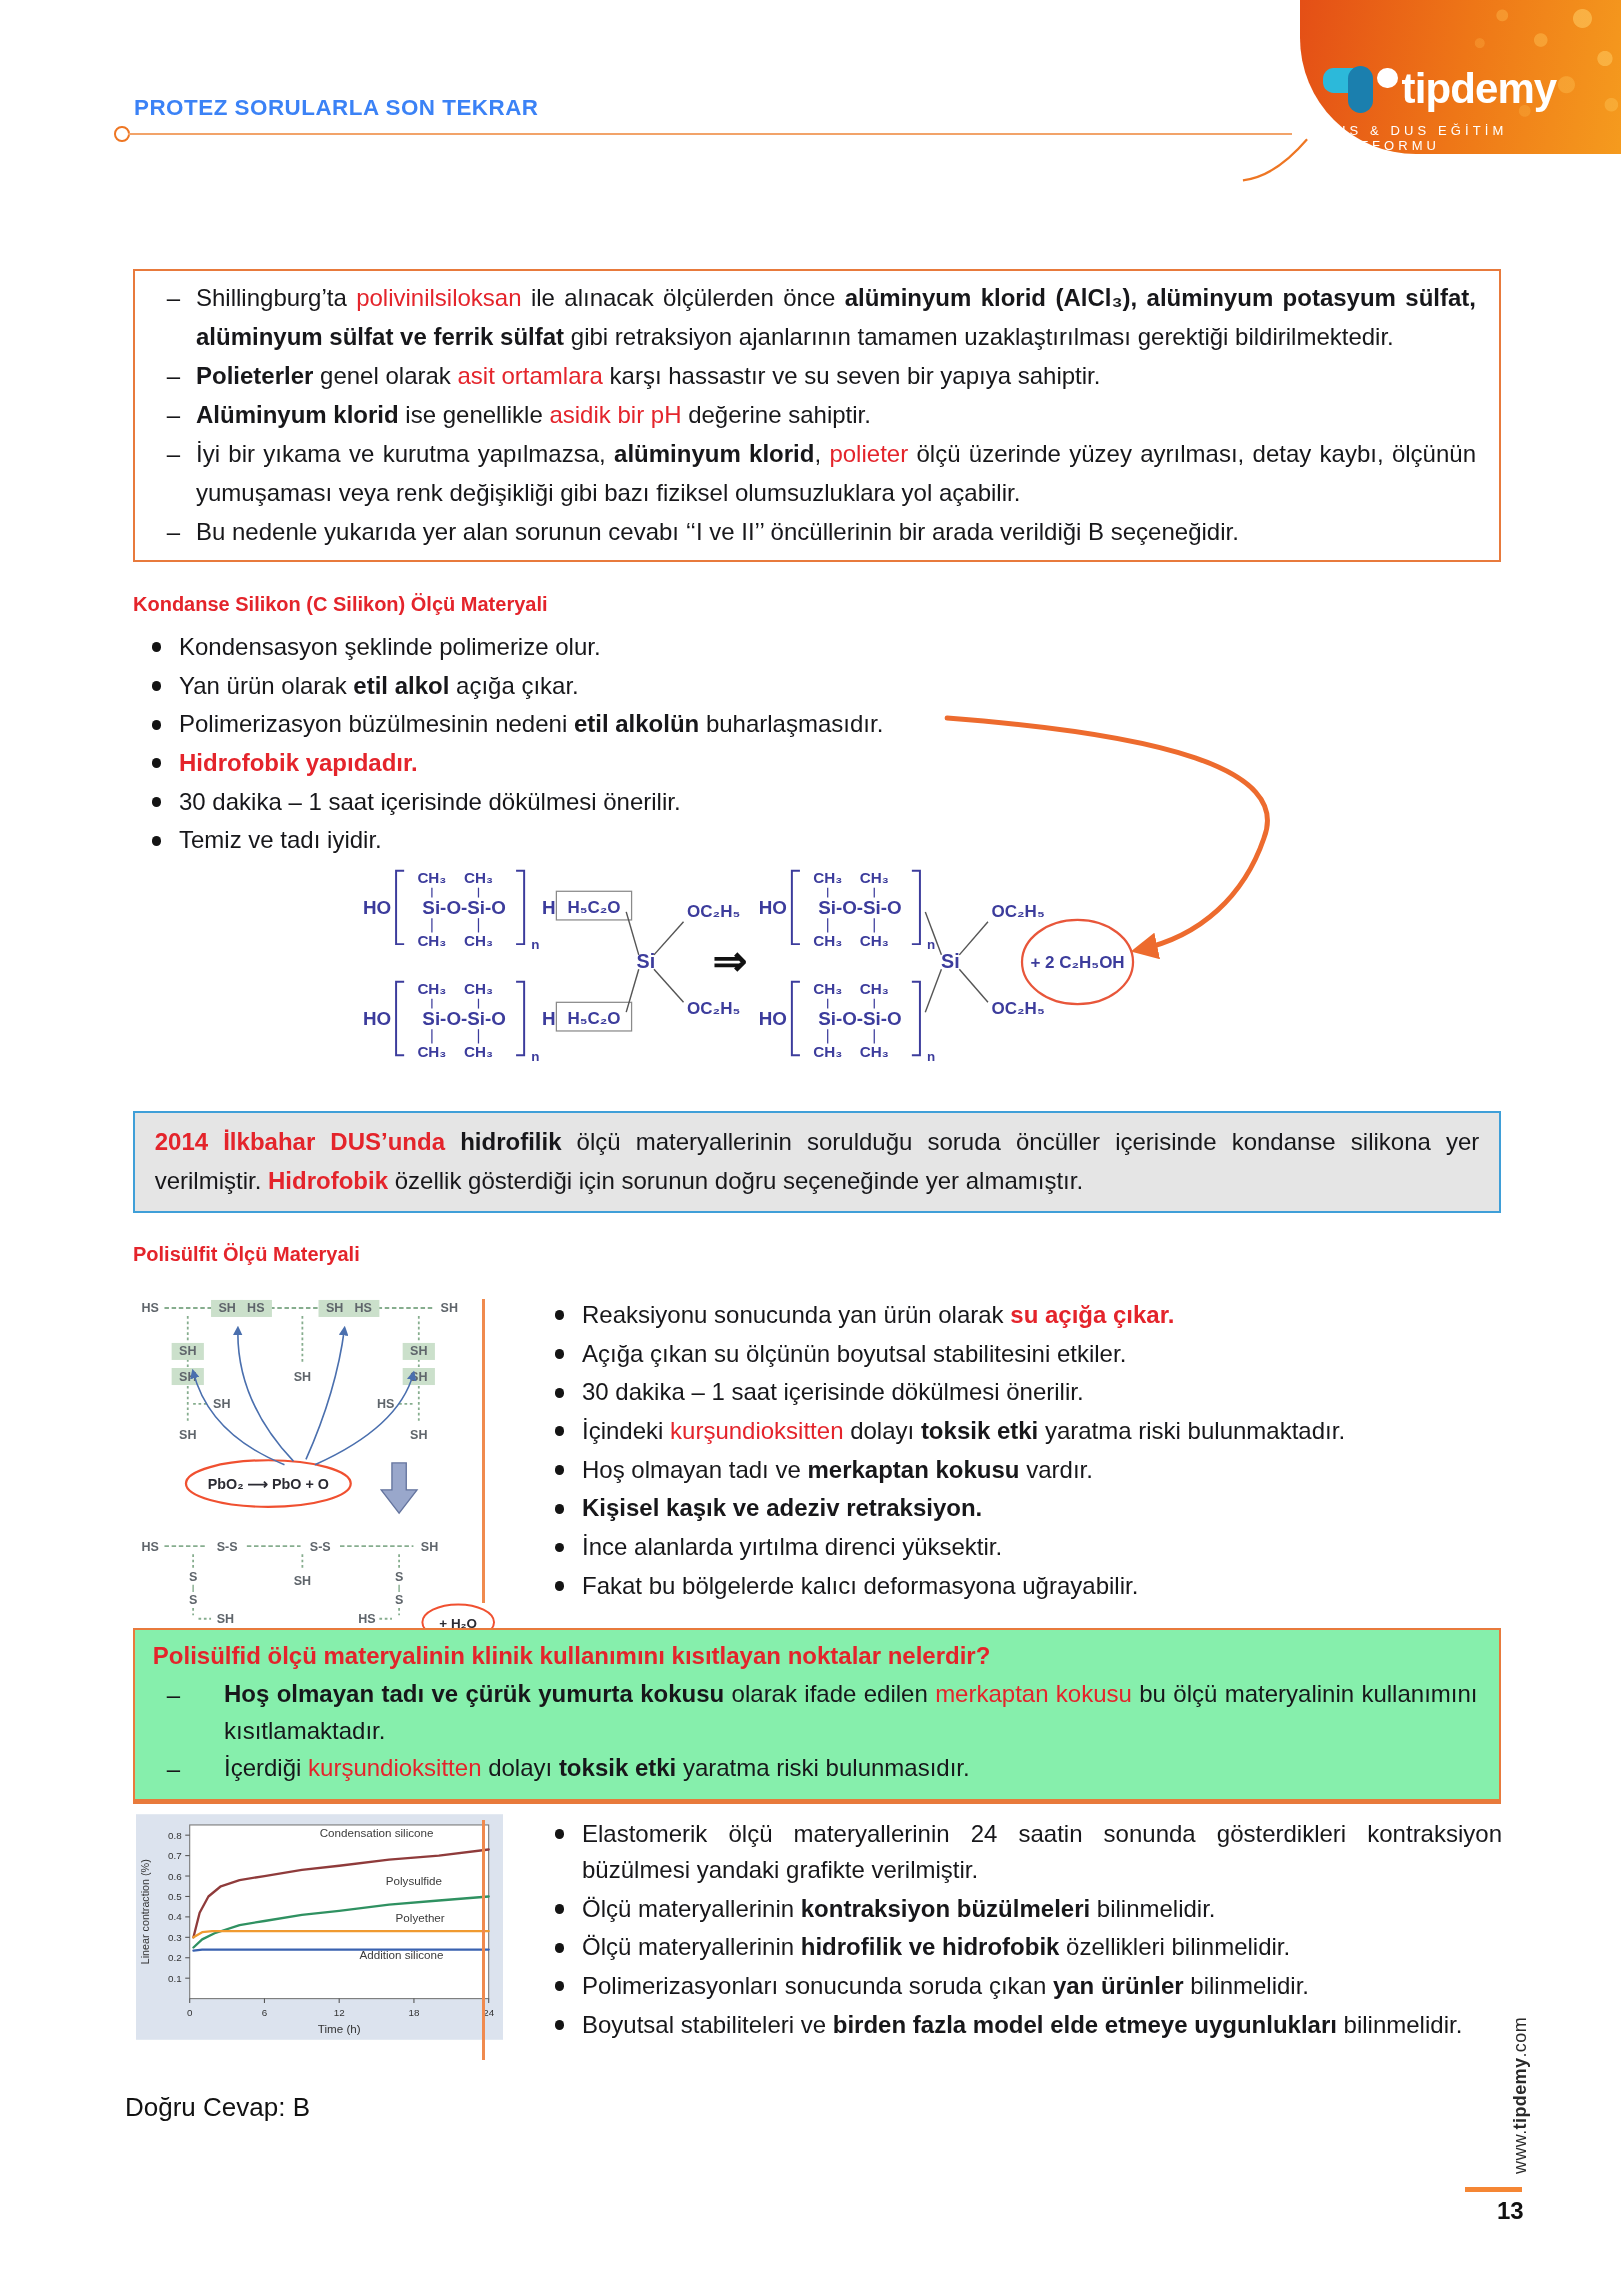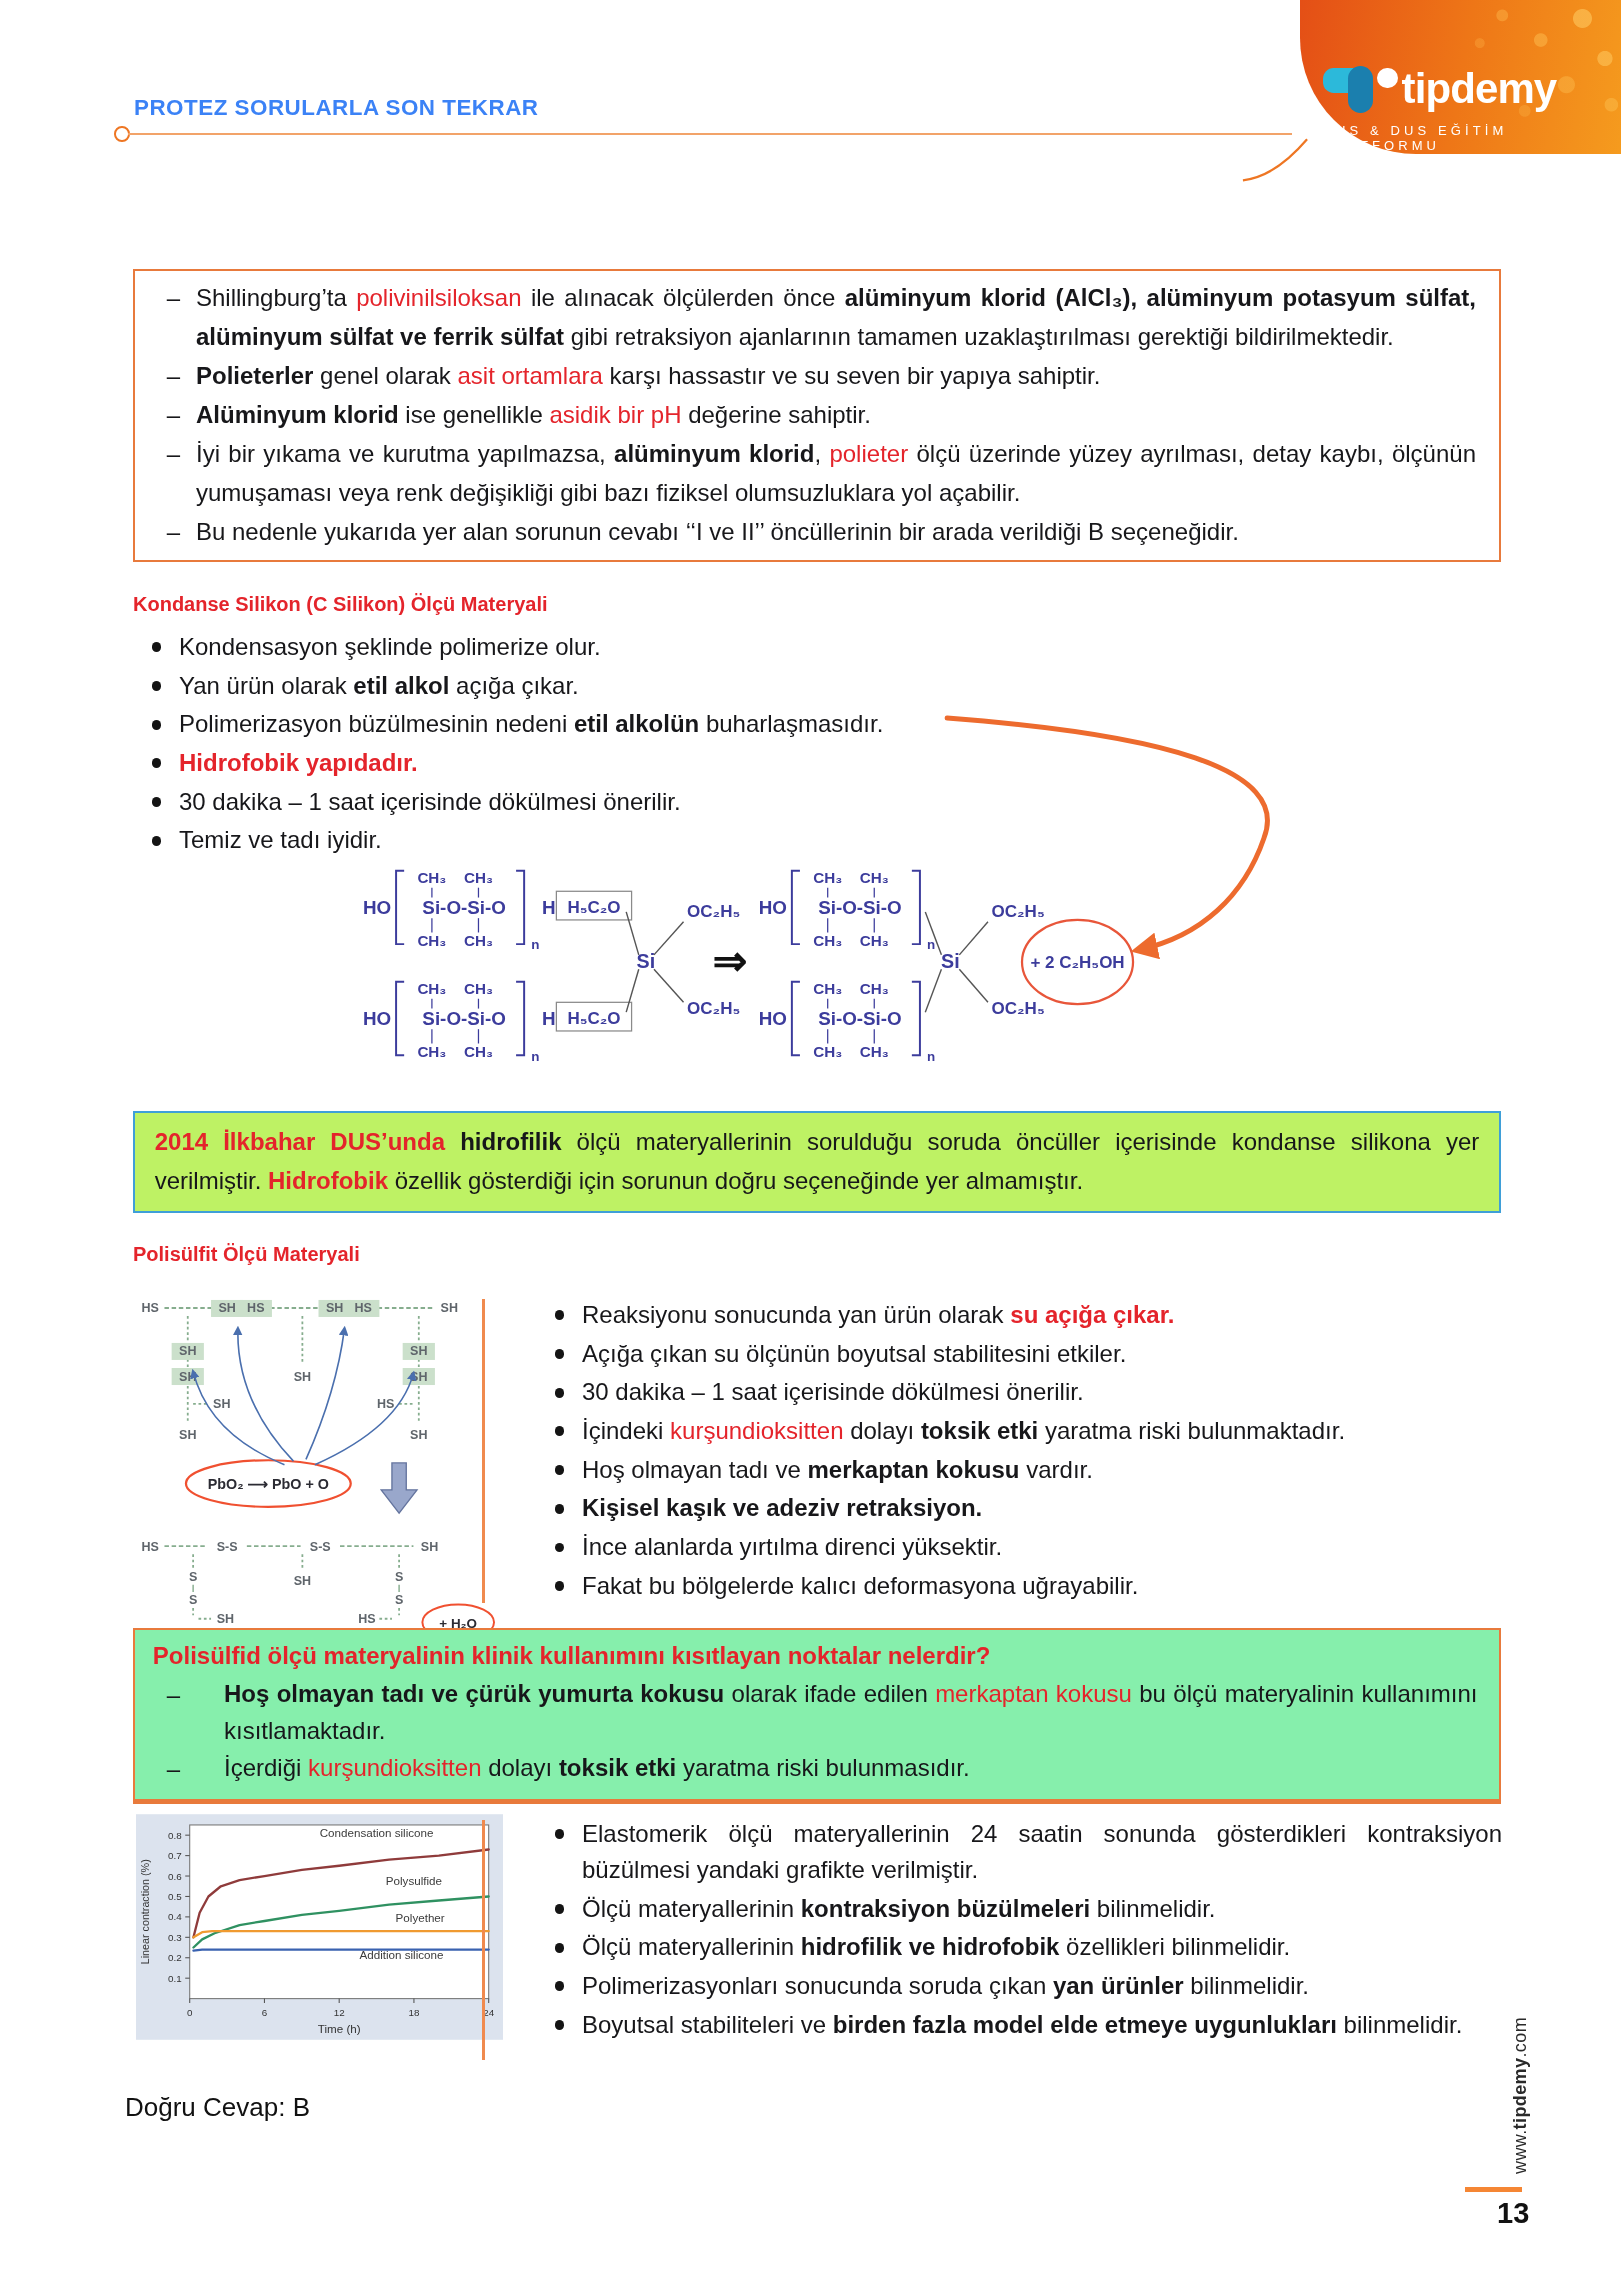--- a/index.html
+++ b/index.html
@@ -32,42 +32,42 @@
   .logo-row{position:absolute;left:23px;top:64px;display:flex;align-items:center;}
   .logo-icon{position:relative;width:75px;height:50px;}
   .li-cyan{position:absolute;left:0;top:3.6px;width:41px;height:25px;border-radius:10.7px;background:#2cb9da;}
   .li-blue{position:absolute;left:25px;top:1.8px;width:25px;height:47px;border-radius:12.5px;background:#1b7fae;}
   .li-dot{position:absolute;left:54px;top:3.6px;width:20.6px;height:20.6px;border-radius:50%;background:#fff;}
   .logo-word{color:#fff;font-size:42px;font-weight:bold;letter-spacing:-0.9px;line-height:1;margin-left:3.6px;}
   .logo-tag{position:absolute;left:24px;top:123px;color:#fff;font-size:13px;font-weight:normal;letter-spacing:4.1px;}
   
   .box{position:absolute;box-sizing:border-box;}
   .box1{left:133px;top:269px;width:1368px;min-height:285px;border:2.7px solid #e87a3c;background:#fff;padding:7.2px 23px 9px 16px;}
-  .note{left:133px;top:1111px;width:1368px;border:2.7px solid #3f9fd8;background:#bef264;padding:9px 19.7px 10.7px 19.7px;}
+  .note{left:133px;top:1111px;width:1368px;border:2.7px solid #3f9fd8;background:#e5e5e5;padding:9px 19.7px 10.7px 19.7px;}
   .qbox{left:133px;top:1628px;width:1368px;border:2.7px solid #e87a3c;border-bottom-width:5.4px;background:#86efac;padding:7.2px 21.5px 10.7px 16px;}
   .sec-title{position:absolute;font-size:20px;font-weight:bold;color:var(--red);}
   
   .li-row{display:flex;align-items:flex-start;}
   .mk-col{flex:0 0 45px;display:flex;justify-content:center;}
   .mk-dash{font-size:24px;line-height:39px;}
   .mk-dot{width:9.9px;height:9.9px;border-radius:50%;background:#141414;margin-top:13.4px;}
   .li-body{flex:1;text-align:justify;font-size:24px;line-height:39px;}
   .blist .li-row{margin-bottom:2.7px;}
   .blist .li-body{line-height:36px;}
   .box1 .li-row{margin:0;}
   .note .rich{font-size:24px;line-height:39px;text-align:justify;}
   .qtitle{font-size:24px;line-height:38px;font-weight:bold;color:var(--red);padding-left:1.8px;}
   .qbox .li-body{line-height:37px;margin-left:28px;}
   .vline{position:absolute;width:2.7px;background:#f08a4e;}
   .answer{position:absolute;left:125px;top:2092px;font-size:26px;color:#111;}
   
   .vfooter{position:absolute;left:1510px;top:2031px;height:143px;writing-mode:vertical-rl;transform:rotate(180deg);
            font-size:18px;color:#2a2a2a;letter-spacing:0.4px;}
   .pgline{position:absolute;left:1465px;top:2187px;width:57px;height:4.5px;background:#f58634;}
-  .pgnum{position:absolute;left:1497px;top:2197px;font-size:29px;font-weight:bold;color:#111;}
+  .pgnum{position:absolute;left:1497px;top:2197px;font-size:24px;font-weight:bold;color:#111;}
 </style>
 </head>
 <body>
 
 <div class="page">
 
   <div class="hdr-title">PROTEZ SORULARLA SON TEKRAR</div>
   <div class="hdr-circle"></div>
   <div class="hdr-line"></div>
 

